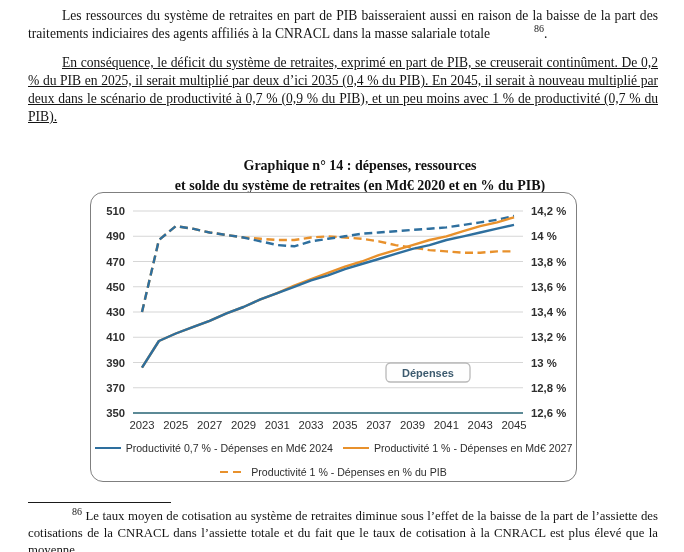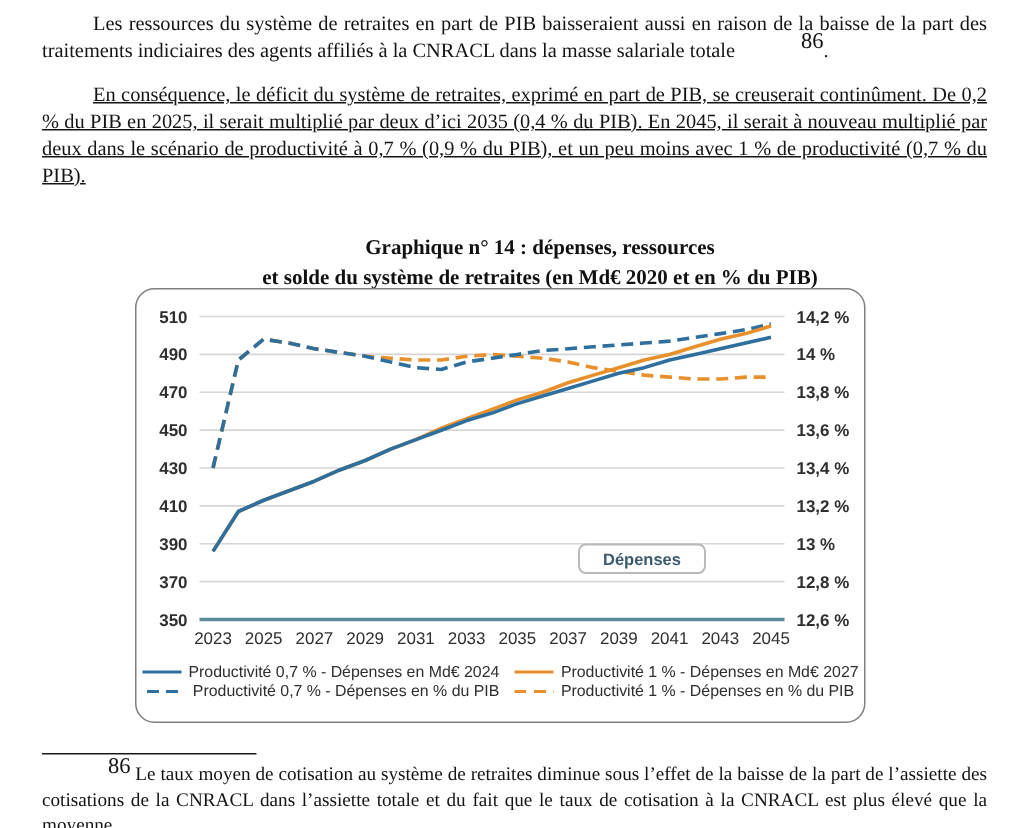--- a/index.html
+++ b/index.html
@@ -5,38 +5,38 @@
   * { margin:0; padding:0; box-sizing:border-box; }
   html,body { width:684px; height:552px; background:#ffffff; overflow:hidden; }
   body { position:relative; font-family:"Liberation Serif", serif; color:#1a1a1a; }
 
   .text-block { position:absolute; left:28px; width:630px; top:7px; }
   .text-block p {
     font-size:13.6px; line-height:1.32; text-align:justify;
     text-indent:34px; color:#141414;
   }
   .text-block p + p { margin-top:11px;text-decoration:underline; }
-  sup { font-size:15px; vertical-align:super; line-height:0;padding-left:44px; }
+  sup { font-size:10px; vertical-align:super; line-height:0;padding-left:44px; }
 
   .chart-title {
     position:absolute; top:156px; left:0; width:100%;
     text-align:center; font-weight:bold; font-size:14px; line-height:1.4;
     color:#111;
     padding-left:36px;
   }
 
   .chart-frame {
     position:absolute; left:90px; top:192px; width:487px; height:290px;
     border:1.5px solid #7f7f7f; border-radius:13px; background:#ffffff;
   }
   .chart-frame svg { position:absolute; left:0; top:0; }
 
   .plot-legend {
     position:absolute; left:0; top:249px; width:100%;
-    display:flex; flex-direction:column; align-items:center; gap:1px;
+    display:flex; flex-direction:column; align-items:center; gap:12px;
     font-family:"Liberation Sans", sans-serif; font-size:10.6px; color:#2e2e2e;
   }
   .legend-row { display:flex; gap:10px; }
   .legend-item { display:flex; align-items:center; }
   .legend-item .lbl { white-space:nowrap; }
   .marker { width:26px; height:2.6px; margin-right:5px; flex:none; }
 
   .footnote-rule {
     position:absolute; left:28px; top:502px; width:143px;
     border-top:1.2px solid #1a1a1a;
@@ -129,24 +129,20 @@
           <span class="marker" style="background: rgb(46, 111, 158);"></span>
           <span class="lbl">Productivité 0,7 % - Dépenses en Md€ 2024</span>
         </div>
         <div class="legend-item">
           <span class="marker" style="background: rgb(232, 145, 44);"></span>
           <span class="lbl">Productivité 1 % - Dépenses en Md€ 2027</span>
         </div>
       </div>
       <div class="legend-row">
         <div class="legend-item">
-          <span class="marker" style="background: repeating-linear-gradient(to right, rgb(46, 111, 158) 0px, rgb(46, 111, 158) 8px, transparent 8px, transparent 13px);"></span>
-          <span class="lbl">Productivité 0,7 % - Dépenses en % du PIB</span>
-        </div>
-        <div class="legend-item">
           <span class="marker" style="background: repeating-linear-gradient(to right, rgb(232, 145, 44) 0px, rgb(232, 145, 44) 8px, transparent 8px, transparent 13px);"></span>
           <span class="lbl">Productivité 1 % - Dépenses en % du PIB</span>
         </div>
       </div>
     </div>
 </div>
 
 <div class="footnote-rule"></div>
 <div class="footnote"><sup>86</sup><span> Le taux moyen de cotisation au système de retraites diminue sous l’effet de la baisse de la part de l’assiette des cotisations de la CNRACL dans l’assiette totale et du fait que le taux de cotisation à la CNRACL est plus élevé que la moyenne.</span></div>
 

